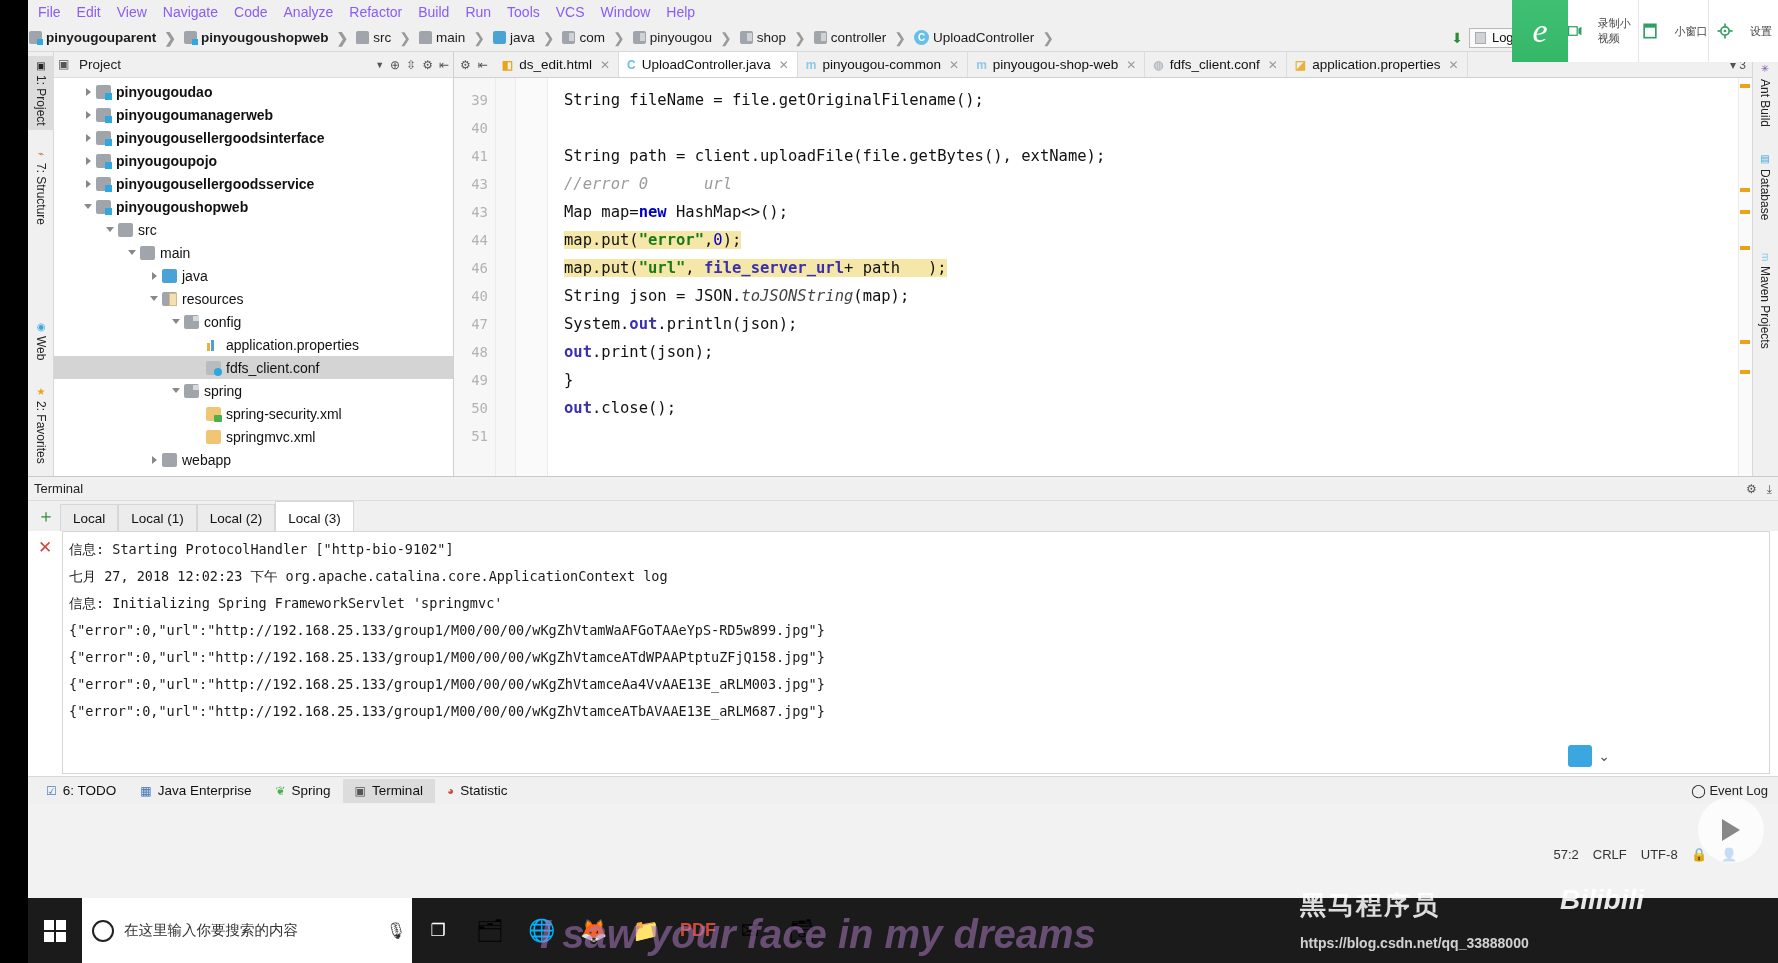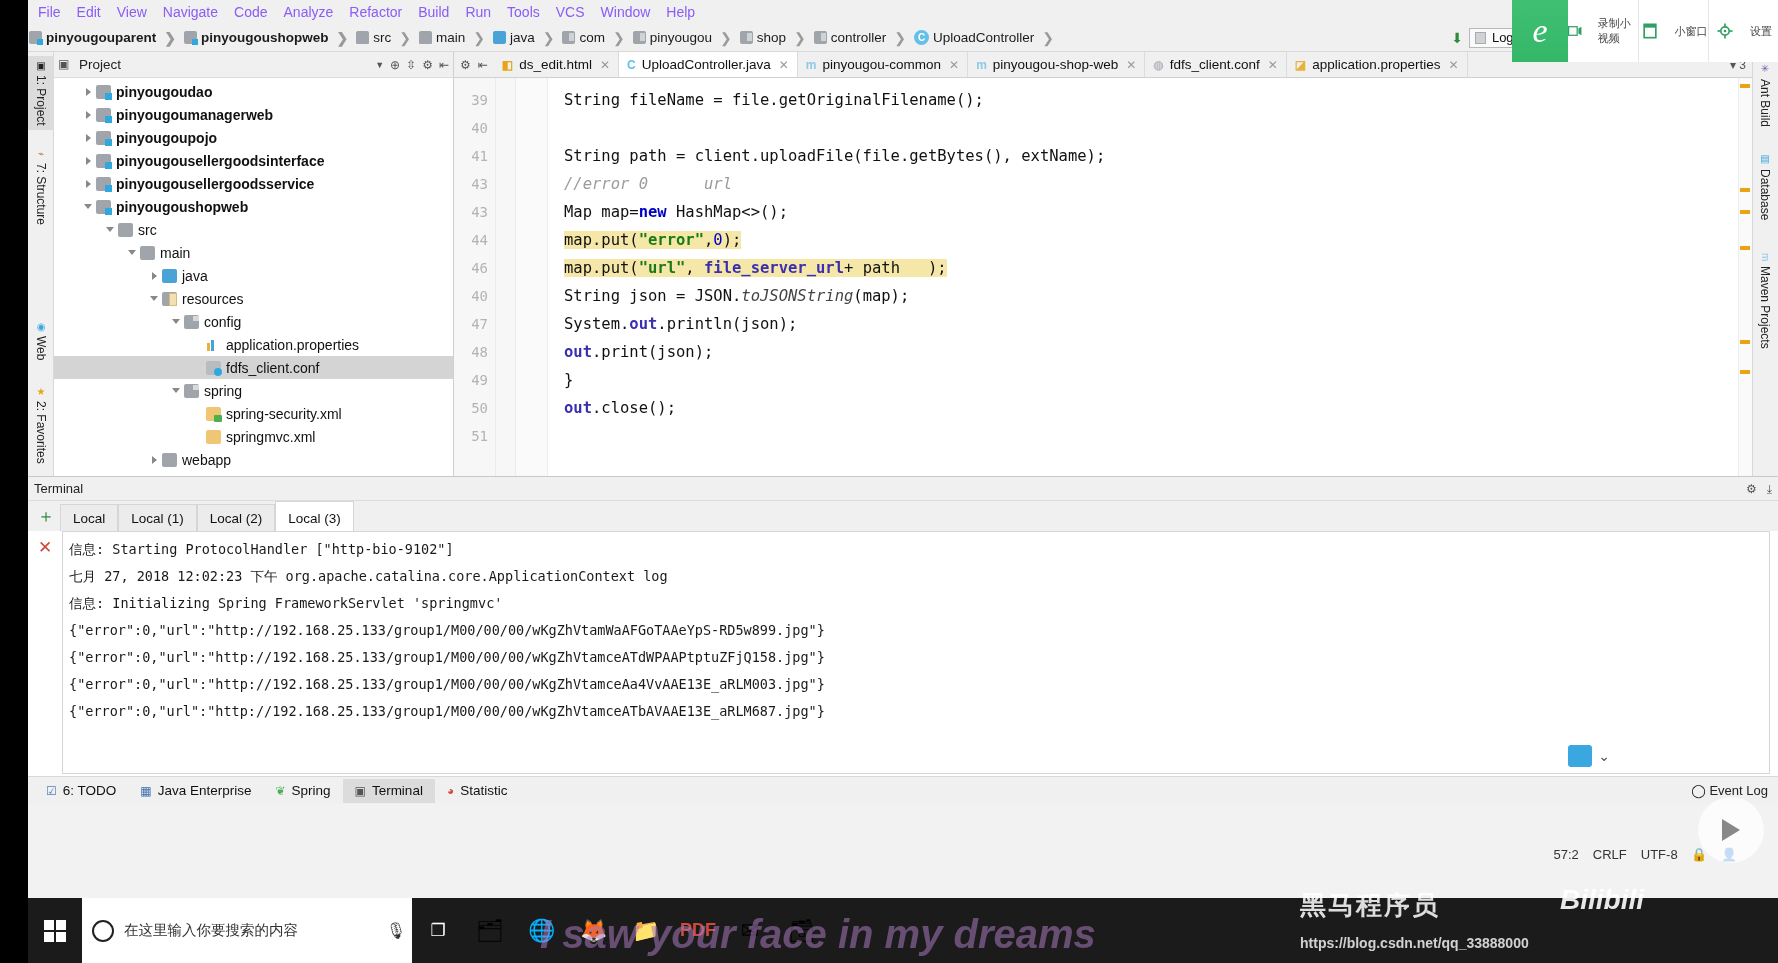--- a/index.html
+++ b/index.html
@@ -316,28 +316,28 @@
                 <i></i>
               </span>
               <span class="ic16 mod"></span>
               <span class="lbl">pinyougoumanagerweb</span>
             </div>
             <div class="row module-row" style="padding-left: 26px;">
               <span class="tw closed">
                 <i></i>
               </span>
               <span class="ic16 mod"></span>
-              <span class="lbl">pinyougoupojo</span>
+              <span class="lbl">pinyougousellergoodsinterface</span>
             </div>
             <div class="row module-row" style="padding-left: 26px;">
               <span class="tw closed">
                 <i></i>
               </span>
               <span class="ic16 mod"></span>
-              <span class="lbl">pinyougousellergoodsinterface</span>
+              <span class="lbl">pinyougoupojo</span>
             </div>
             <div class="row module-row" style="padding-left: 26px;">
               <span class="tw closed">
                 <i></i>
               </span>
               <span class="ic16 mod"></span>
               <span class="lbl">pinyougousellergoodsservice</span>
             </div>
             <div class="row module-row" style="padding-left: 26px;">
               <span class="tw open">

